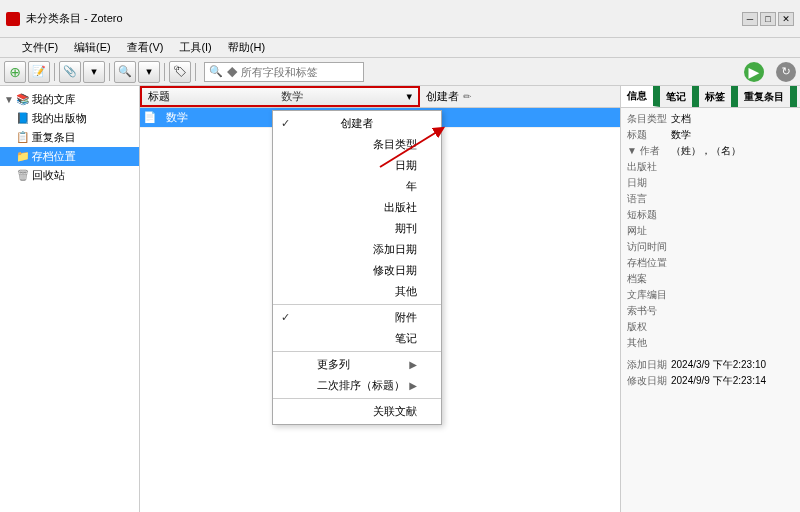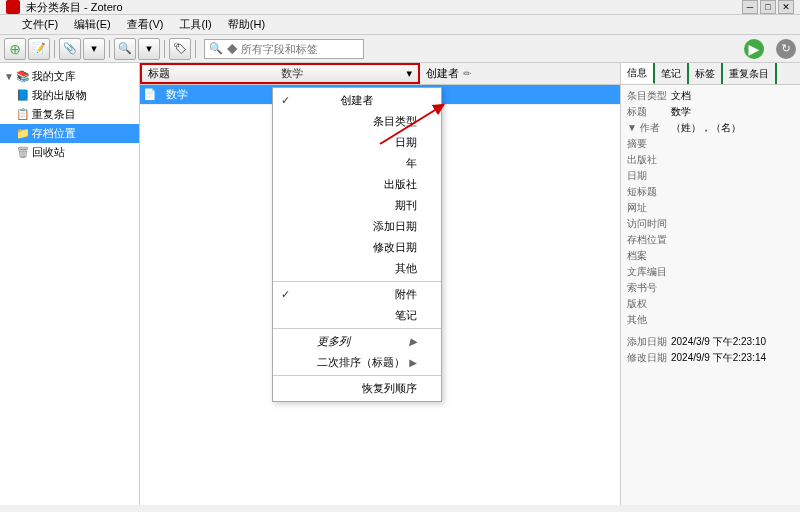--- a/index.html
+++ b/index.html
@@ -8,21 +8,21 @@
       font-size: 12px;
       background: #f0f0f0;
       width: 800px;
       height: 512px;
       overflow: hidden;
       color: #000;
     }
     
     .title-bar {
       background: #f0f0f0;
-      height: 15px;
+      height: 38px;
       display: flex;
       align-items: center;
       padding: 0 6px;
       border-bottom: 1px solid #ccc;
       justify-content: space-between;
     }
     .title-bar-left {
       display: flex;
       align-items: center;
       gap: 6px;
@@ -215,23 +215,24 @@
     .right-tabs {
       display: flex;
       background: #f0f0f0;
       border-bottom: 1px solid #ccc;
       height: 22px;
     }
     .right-tab {
       padding: 2px 6px;
       font-size: 10px;
       cursor: pointer;
-      border-right: 2px solid #15803d;
-      display: flex;
-      align-items: center;
+      border-right: 7px solid #15803d;
+      display: flex;
+      align-items: center;
+      font-weight: bold;
     }
     .right-tab.active { background: #fff; border-bottom: 1px solid #fff; }
     .right-content {
       padding: 4px 6px;
       font-size: 10px;
       flex: 1;
       overflow-y: auto;
     }
     .info-row {
       display: flex;
@@ -400,38 +401,38 @@
           <div class="dropdown-separator"></div>
           <div class="dropdown-item checked">
             <span class="dropdown-check">✓</span>
             <span>附件</span>
           </div>
           <div class="dropdown-item">
             <span class="dropdown-check"></span>
             <span>笔记</span>
           </div>
           <div class="dropdown-separator"></div>
-          <div class="dropdown-item" style="justify-content:space-between;font-style:italic;">
+          <div class="dropdown-item" style="justify-content:space-between;">
             <span style="display:flex;align-items:center;gap:4px;">
               <span class="dropdown-check"></span>
               <span>更多列</span>
             </span>
             <span class="dropdown-arrow">▶</span>
           </div>
           <div class="dropdown-item" style="justify-content:space-between;">
             <span style="display:flex;align-items:center;gap:4px;">
               <span class="dropdown-check"></span>
               <span>二次排序（标题）</span>
             </span>
             <span class="dropdown-arrow">▶</span>
           </div>
           <div class="dropdown-separator"></div>
           <div class="dropdown-item">
             <span class="dropdown-check"></span>
-            <span>恢复列顺序</span>
+            <span>关联文献</span>
           </div>
         </div>
       </div>
 
       <div class="col-creator">
         <span>创建者</span>
         <span class="edit-icon">✏</span>
       </div>
     </div>
 
@@ -469,27 +470,27 @@
       </div>
       <div class="info-row">
         <span class="info-label">标题</span>
         <span class="info-value">数学</span>
       </div>
       <div class="info-row">
         <span class="info-label">▼ 作者</span>
         <span class="info-value">（姓），（名）</span>
       </div>
       <div class="info-row">
-        <span class="info-label">摘要</span>
-      </div>
-      <div class="info-row">
         <span class="info-label">出版社</span>
       </div>
       <div class="info-row">
         <span class="info-label">日期</span>
+      </div>
+      <div class="info-row">
+        <span class="info-label">语言</span>
       </div>
       <div class="info-row">
         <span class="info-label">短标题</span>
       </div>
       <div class="info-row">
         <span class="info-label">网址</span>
       </div>
       <div class="info-row">
         <span class="info-label">访问时间</span>
       </div>

